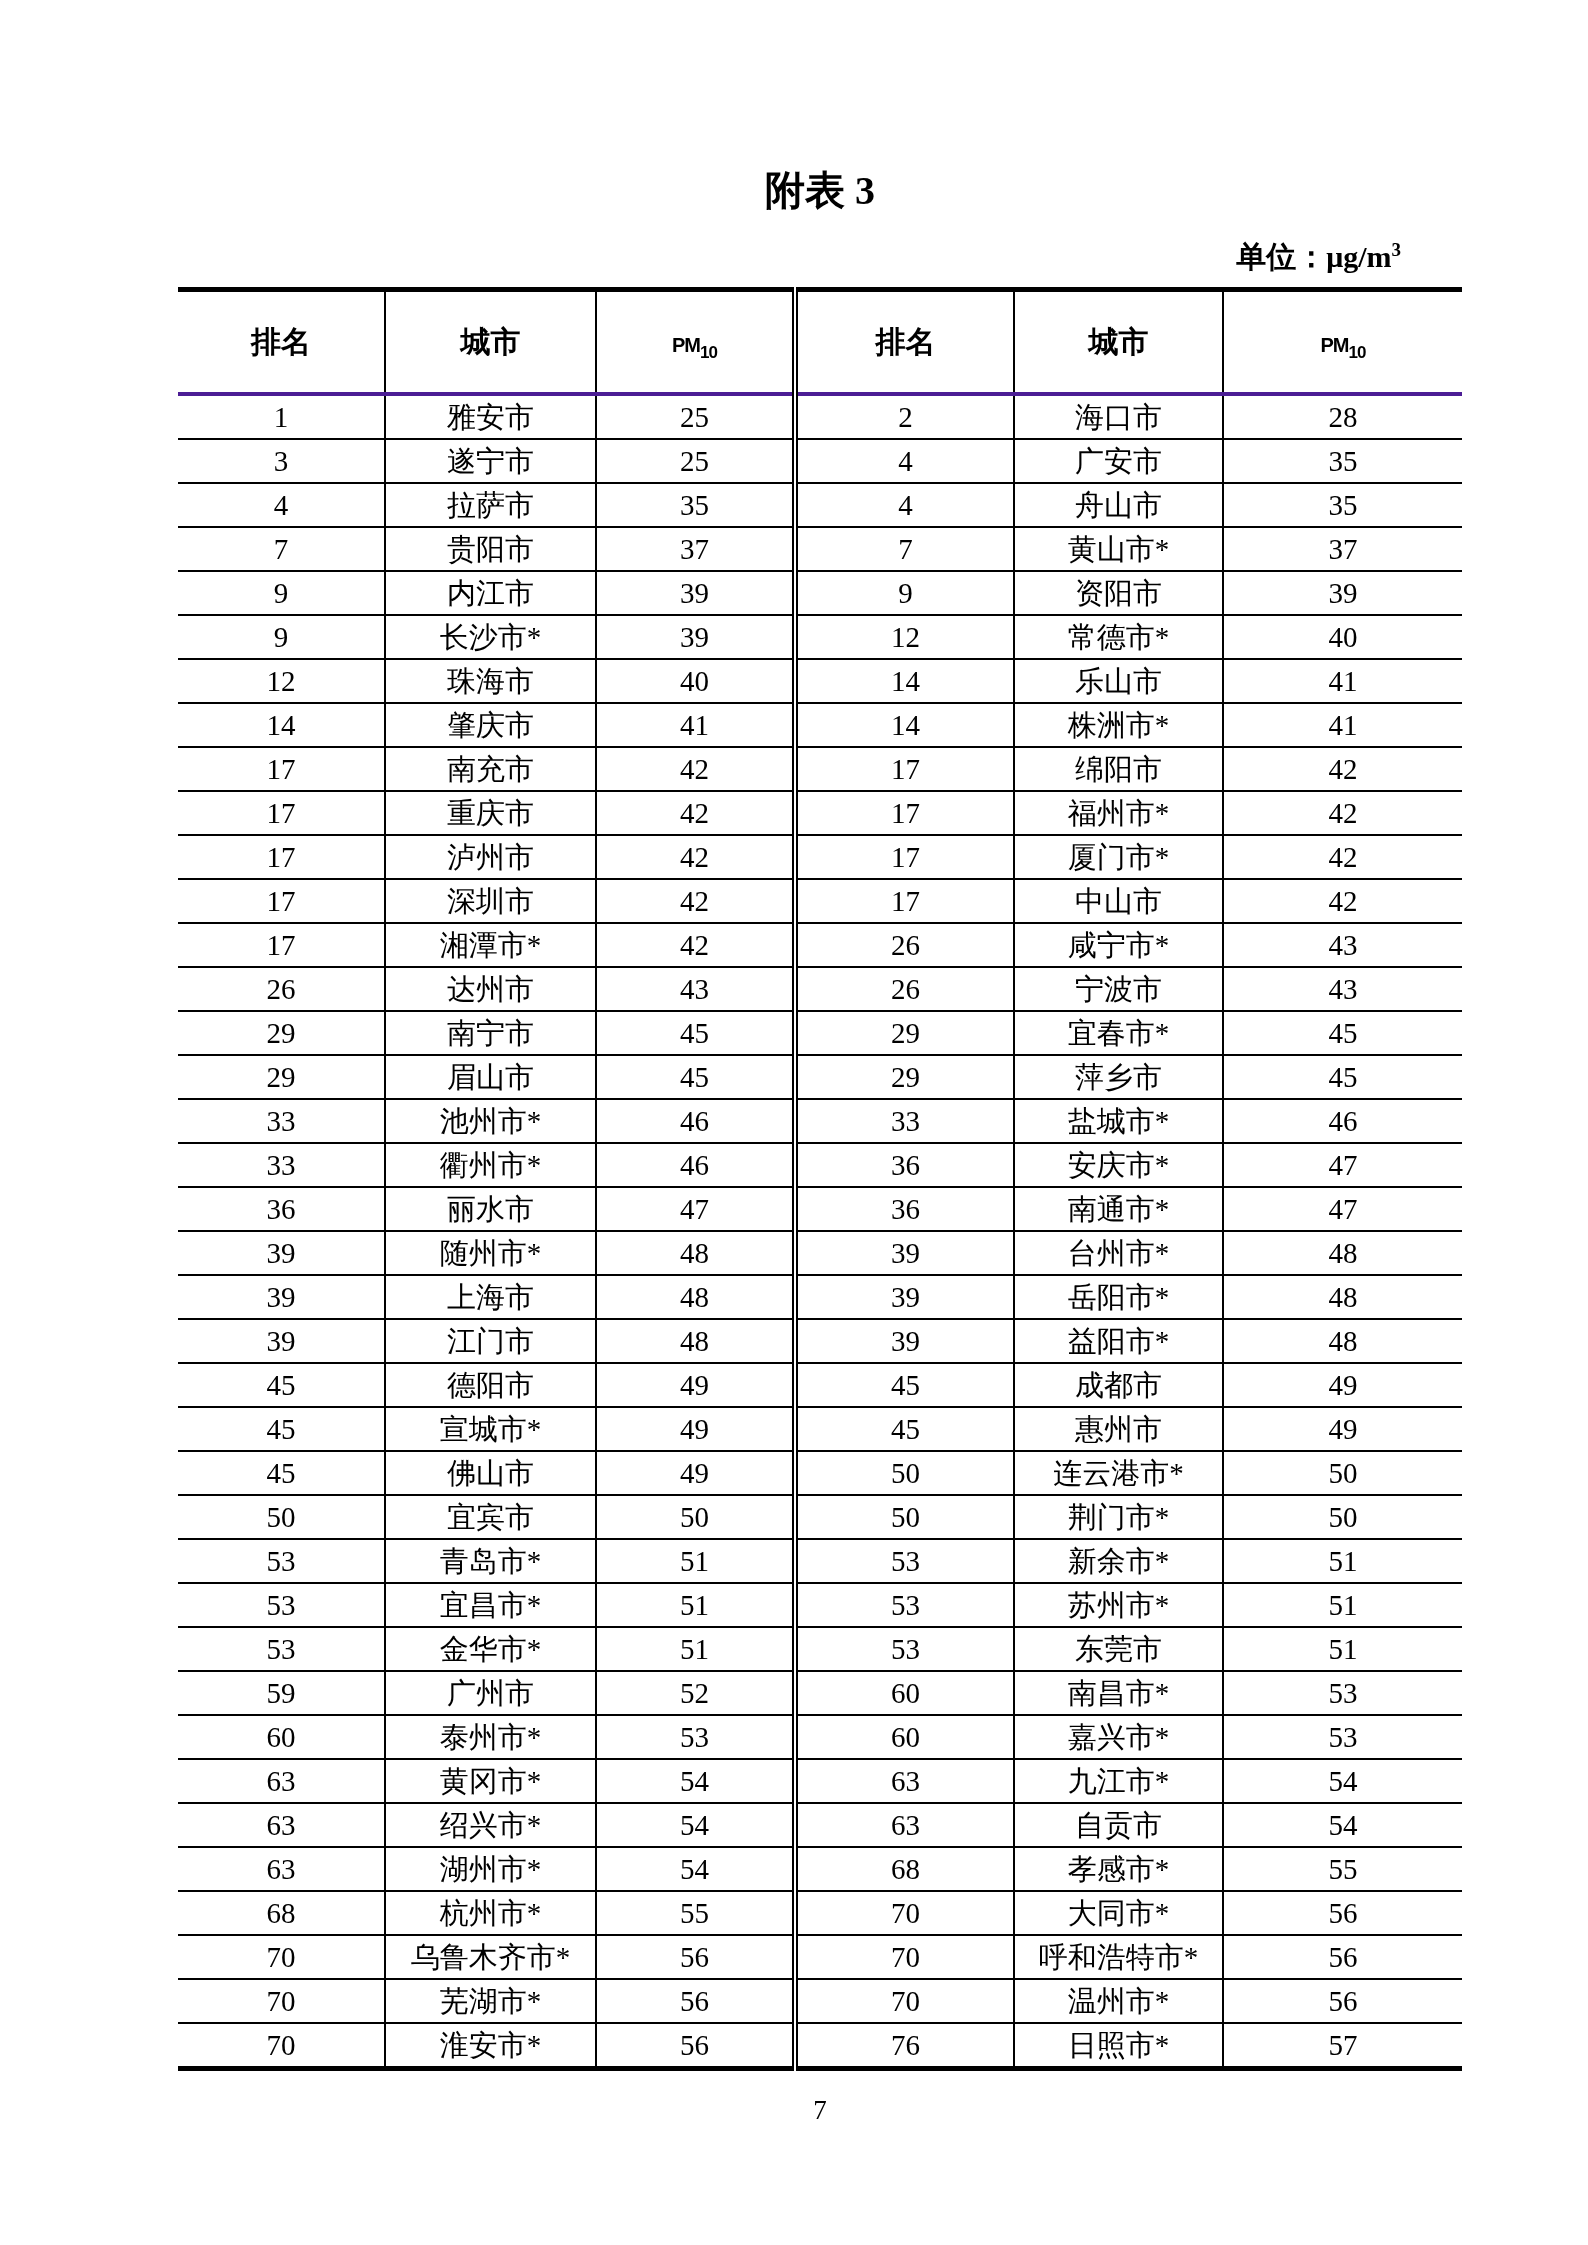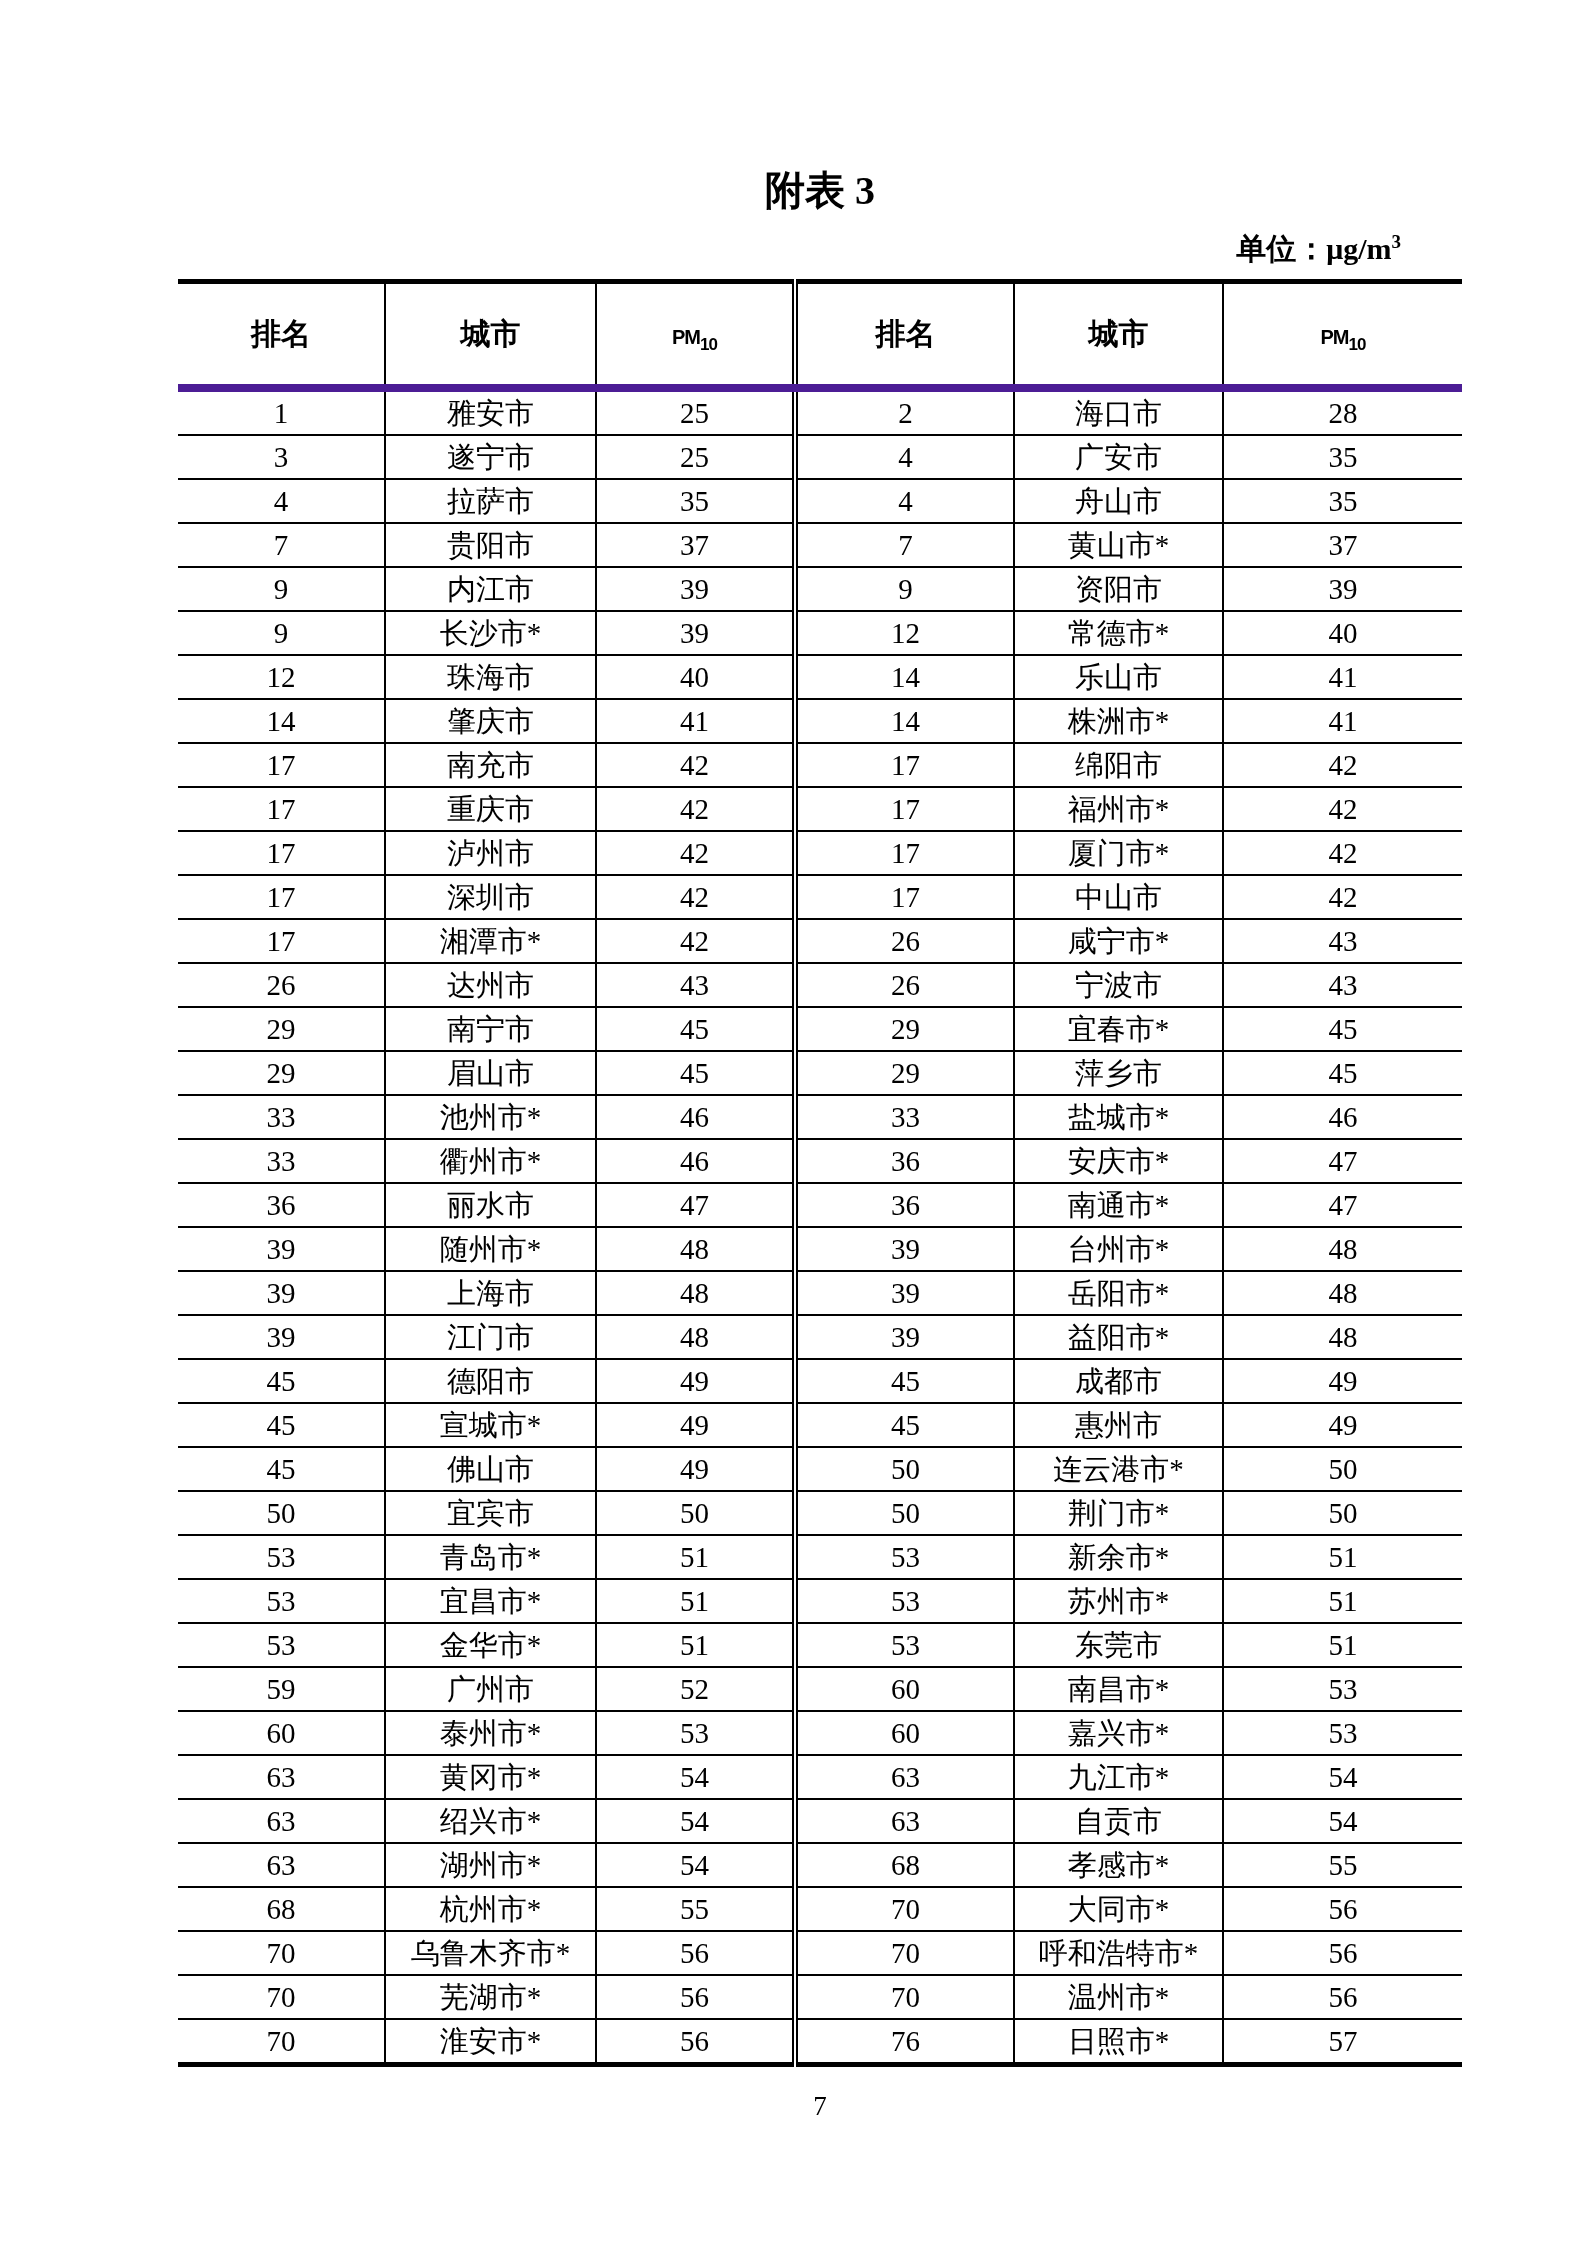--- a/index.html
+++ b/index.html
@@ -13,21 +13,21 @@
   
   .doc-title{
     margin-top:170px;
     display:flex;justify-content:center;align-items:baseline;gap:72px;
     font-size:40px;font-weight:bold;line-height:1.05;
     white-space:nowrap;
   }
   .doc-title sub{font-size:24px;font-weight:bold;vertical-align:baseline;position:relative;top:8px;}
   
   .unit-line{
-    margin-top:20px;
+    margin-top:28px;
     text-align:right;padding-right:61px;
     font-size:30px;font-weight:bold;line-height:1;
   }
   .unit-line sup{font-size:19px;font-weight:bold;vertical-align:super;}
   
   table.rank-table{
     margin-top:15px;
     width:1284px;table-layout:fixed;
     border-collapse:collapse;
     border-top:5px solid #000;
@@ -39,21 +39,21 @@
     border-left:2px solid #000;
     border-right:2px solid #000;
     text-align:center;vertical-align:middle;
     padding:0;overflow:hidden;white-space:nowrap;
   }
   .rank-table th:first-child,.rank-table td:first-child{border-left:none;}
   .rank-table th:last-child,.rank-table td:last-child{border-right:none;}
   .rank-table thead th{
     height:100px;
     font-size:30px;font-weight:bold;
-    border-bottom:8px solid #4c1d95;
+    border-bottom:4px solid #4c1d95;
   }
   .rank-table thead th .pm-main{
     font-family:"Liberation Sans","DejaVu Sans",sans-serif;
     font-size:20px;font-weight:bold;letter-spacing:-1px;
   }
   .rank-table thead th sub{
     font-family:"Liberation Sans","DejaVu Sans",sans-serif;
     font-size:17px;font-weight:bold;vertical-align:baseline;position:relative;top:6px;letter-spacing:-1px;
   }
   .rank-table tbody td{

